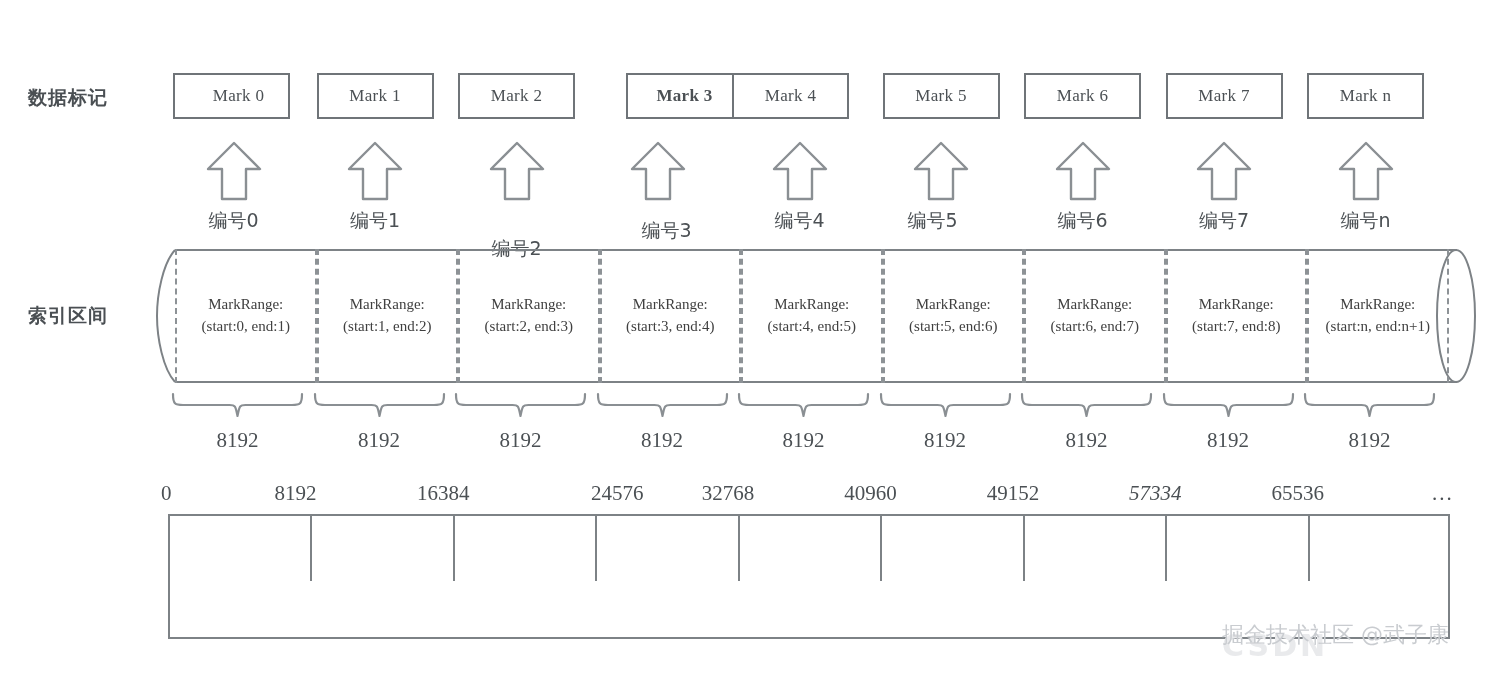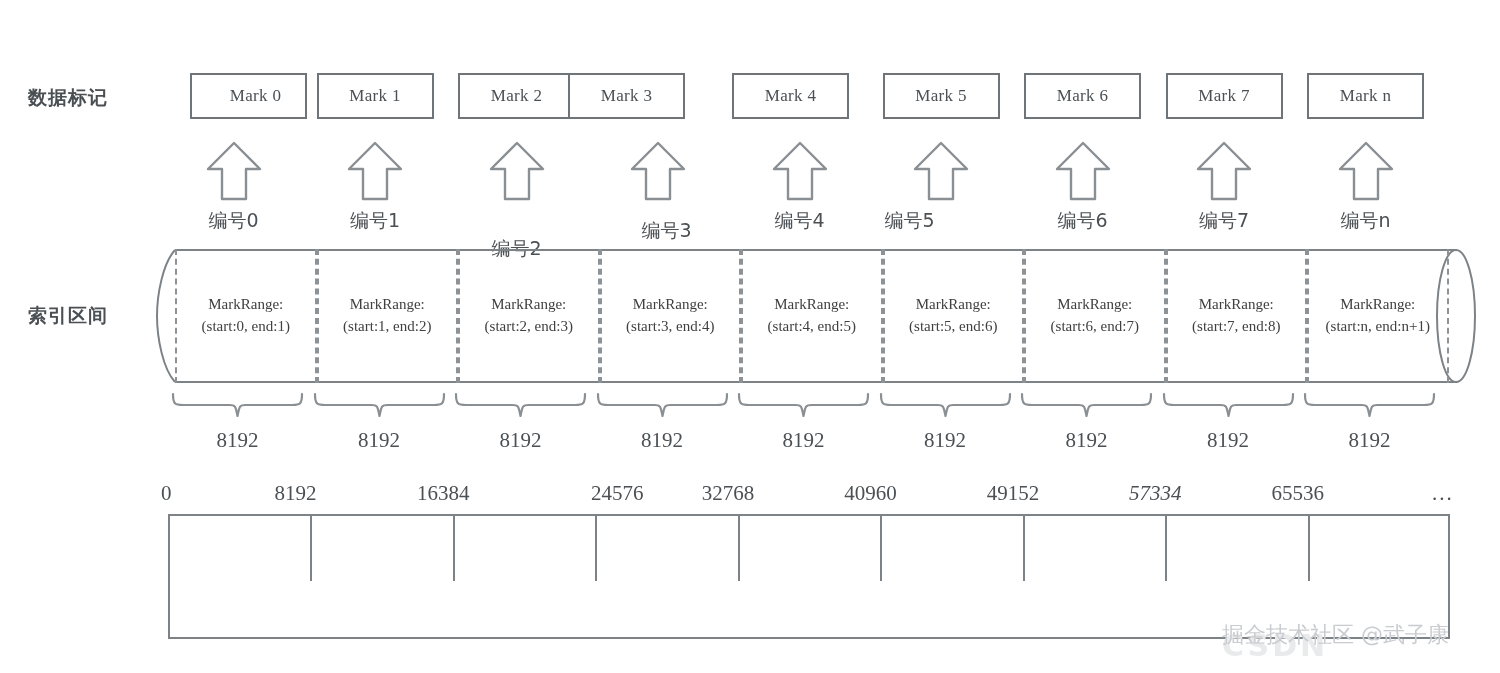--- a/index.html
+++ b/index.html
@@ -175,24 +175,24 @@
 </style>
 </head>
 <body>
 
 <div id="canvas">
 
   <div class="row-label l-mark">数据标记</div>
   <div class="row-label l-index">索引区间</div>
 
   <div id="layer-marks">
-      <div class="mark-box" style="left: 190px; padding-left: 14px;">Mark 0</div>
+      <div class="mark-box" style="left: 173px; padding-left: 14px;">Mark 0</div>
       <div class="mark-box" style="left: 316.5px;">Mark 1</div>
       <div class="mark-box" style="left: 458px;">Mark 2</div>
-      <div class="mark-box" style="left: 568px;">Mark 3</div>
+      <div class="mark-box" style="left: 626px; font-weight: bold;">Mark 3</div>
       <div class="mark-box" style="left: 732px;">Mark 4</div>
       <div class="mark-box" style="left: 882.5px;">Mark 5</div>
       <div class="mark-box" style="left: 1024px;">Mark 6</div>
       <div class="mark-box" style="left: 1165.5px; text-align: center;">Mark 7</div>
       <div class="mark-box" style="left: 1307px;">Mark n</div>
     </div>
   <div id="layer-arrows">
       <div class="up-arrow" style="left: 204.5px;">
         <svg viewBox="0 0 58 62" preserveAspectRatio="none">
           <path d="M29,3 L55,29 L41,29 L41,59 L17,59 L17,29 L3,29 Z" fill="#ffffff" stroke="#8a8f93" stroke-width="2.4" stroke-linejoin="round"></path>
@@ -238,21 +238,21 @@
           <path d="M29,3 L55,29 L41,29 L41,59 L17,59 L17,29 L3,29 Z" fill="#ffffff" stroke="#8a8f93" stroke-width="2.4" stroke-linejoin="round"></path>
         </svg>
       </div>
     </div>
   <div id="layer-numbers">
       <div class="num-label" style="left: 175px;">编号0</div>
       <div class="num-label" style="left: 316.5px;">编号1</div>
       <div class="num-label" style="left: 458px; margin-top: 28px;">编号2</div>
       <div class="num-label" style="left: 608px; margin-top: 10px;">编号3</div>
       <div class="num-label" style="left: 741px;">编号4</div>
-      <div class="num-label" style="left: 851px;">编号5</div>
+      <div class="num-label" style="left: 874px;">编号5</div>
       <div class="num-label" style="left: 1024px;">编号6</div>
       <div class="num-label" style="left: 1165.5px;">编号7</div>
       <div class="num-label" style="left: 1307px;">编号n</div>
     </div>
 
   <div id="cylinder-wrap">
     <svg width="1322" height="134" viewBox="0 0 1322 134">
       <path d="M20,1 L1302,1" stroke="#7d8286" stroke-width="2" fill="none"></path>
       <path d="M20,133 L1302,133" stroke="#7d8286" stroke-width="2" fill="none"></path>
       <path d="M20,1 C8,14 2,45 2,67 C2,89 8,120 20,133" stroke="#7d8286" stroke-width="2" fill="none"></path>

